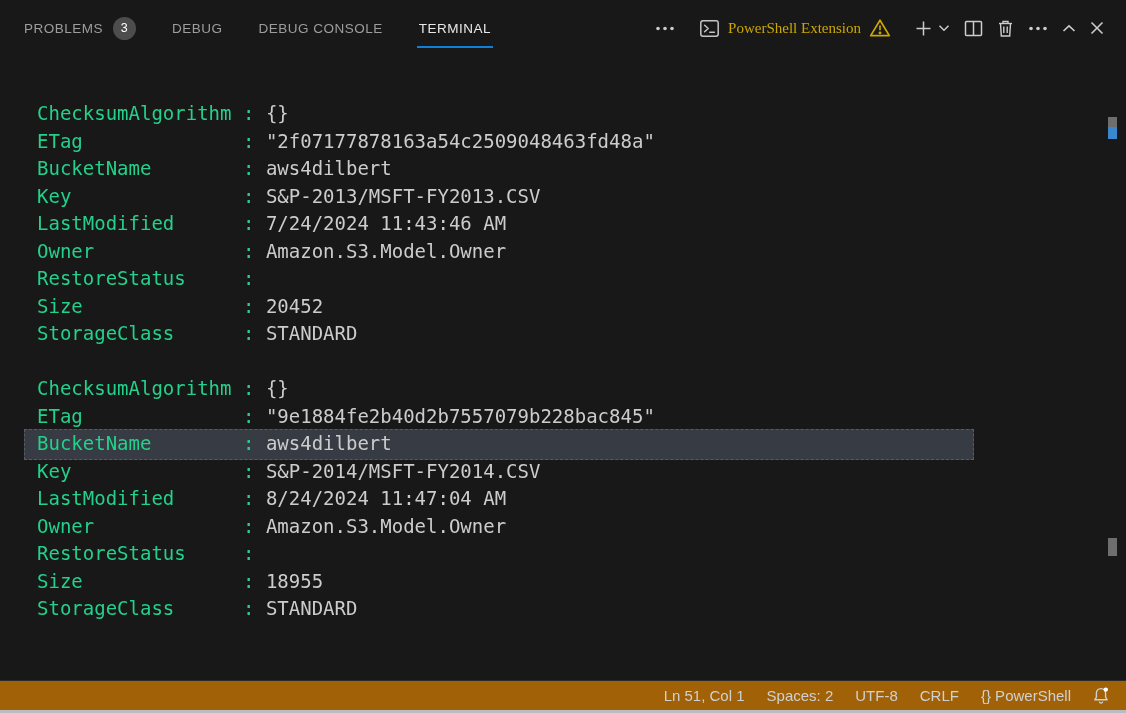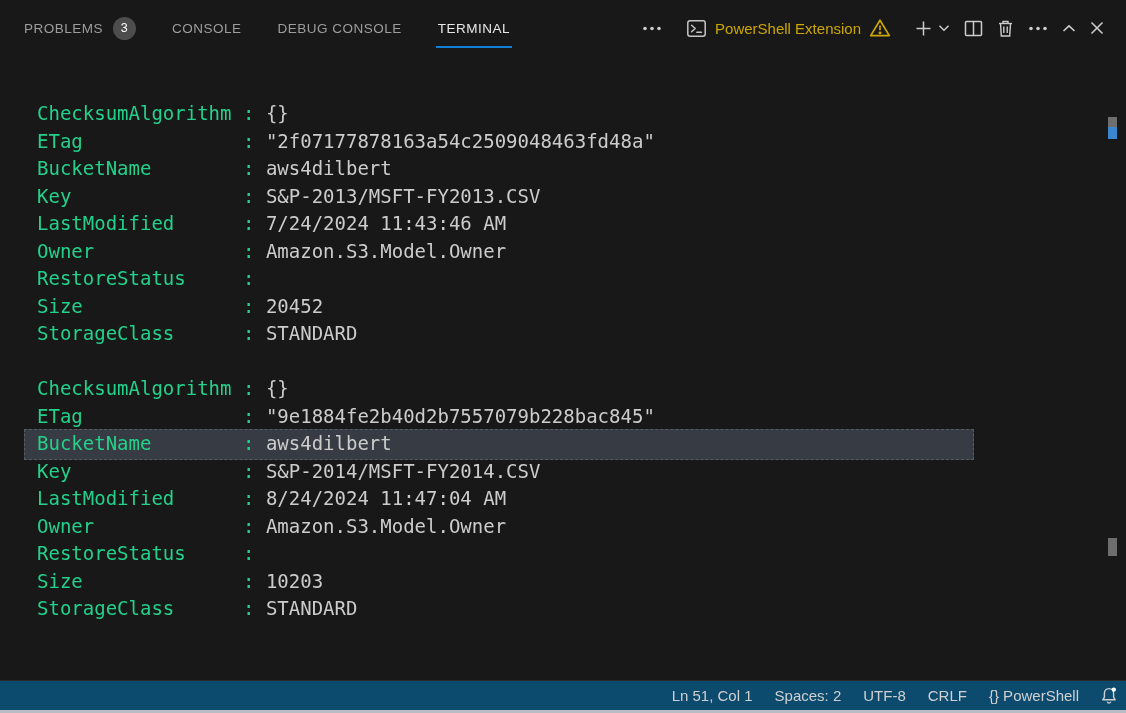--- a/index.html
+++ b/index.html
@@ -29,21 +29,21 @@
   .tab.active::after {
     content:""; position:absolute; left:-2px; right:-2px; bottom:8px;
     height:2px; background:#0f7fd8;
   }
   .badge {
     width:23px; height:23px; border-radius:50%;
     background:#4d4d4d; color:#ffffff;
     display:flex; align-items:center; justify-content:center;
     font-size:12.5px;
   }
-  .actions { display:flex; align-items:center; gap:14px; }
+  .actions { display:flex; align-items:center; gap:14px;font-family:Liberation Serif, serif; }
   .icon-btn {
     display:flex; align-items:center; justify-content:center;
     cursor:pointer; color:#cccccc;
   }
   .profile-group {
     display:flex; align-items:center; gap:8px; cursor:pointer;
     margin:0 4px 0 10px;
   }
   .profile-label { color:#cca700; font-size:15px; white-space:nowrap; }
   .plus-group { display:flex; align-items:center; gap:6px; margin-left:6px; }
@@ -69,23 +69,23 @@
   .deco { position:absolute; right:9px; width:9px; }
   .deco.gray { background:#6e6e6e; }
   .deco.blue { background:#3a86cf; }
   #deco1 { top:61px;  height:10px; }
   #deco2 { top:71px;  height:12px; }
   #deco3 { top:482px; height:18px; }
 
   
   .status-bar {
     height:30px; flex:0 0 30px;
-    background:#0c4a6e; border-top:1px solid #2a2a2a;
+    background:#a16207; border-top:1px solid #2a2a2a;
     display:flex; align-items:center; justify-content:flex-end;
-    padding-right:0;
+    padding-right:8px;
     color:#d0d0d0; font-size:15px;
   }
   .status-item { padding:0 11px; height:100%; display:flex; align-items:center; cursor:pointer; white-space:nowrap; }
   .bell-wrap { padding:0 8px 0 10px; height:100%; display:flex; align-items:center; cursor:pointer; }
 
   .bottom-strip { height:3px; flex:0 0 3px; background:#b9bdc3; }
 
   svg { display:block; }
 </style>
 </head>
@@ -93,21 +93,21 @@
 
 <div class="panel">
 
   <div class="panel-header">
     <div class="tabs">
       <div class="tab">
         <span>PROBLEMS</span>
         <span class="badge">3</span>
       </div>
       <div class="tab">
-        <span>CONSOLE</span>
+        <span>DEBUG</span>
       </div>
       <div class="tab">
         <span>DEBUG CONSOLE</span>
       </div>
       <div class="tab active">
         <span>TERMINAL</span>
       </div>
     </div>
 
     <div class="actions">
@@ -203,21 +203,21 @@
         <div class="trow"><span class="pname">Size</span><span class="psep">: </span><span class="pval">20452</span></div>
         <div class="trow"><span class="pname">StorageClass</span><span class="psep">: </span><span class="pval">STANDARD</span></div>
         <div class="trow"></div>
         <div class="trow"><span class="pname">ChecksumAlgorithm</span><span class="psep">: </span><span class="pval">{}</span></div>
         <div class="trow"><span class="pname">ETag</span><span class="psep">: </span><span class="pval">"9e1884fe2b40d2b7557079b228bac845"</span></div>
         <div class="trow highlighted"><span class="pname">BucketName</span><span class="psep">: </span><span class="pval">aws4dilbert</span></div>
         <div class="trow"><span class="pname">Key</span><span class="psep">: </span><span class="pval">S&amp;P-2014/MSFT-FY2014.CSV</span></div>
         <div class="trow"><span class="pname">LastModified</span><span class="psep">: </span><span class="pval">8/24/2024 11:47:04 AM</span></div>
         <div class="trow"><span class="pname">Owner</span><span class="psep">: </span><span class="pval">Amazon.S3.Model.Owner</span></div>
         <div class="trow"><span class="pname">RestoreStatus</span><span class="psep">: </span><span class="pval"></span></div>
-        <div class="trow"><span class="pname">Size</span><span class="psep">: </span><span class="pval">10203</span></div>
+        <div class="trow"><span class="pname">Size</span><span class="psep">: </span><span class="pval">18955</span></div>
         <div class="trow"><span class="pname">StorageClass</span><span class="psep">: </span><span class="pval">STANDARD</span></div>
       </div>
     <div class="trow"></div>
     <div class="trow">
       <span class="pval">download files</span>
     </div>
     <div class="deco gray" id="deco1"></div>
     <div class="deco blue" id="deco2"></div>
     <div class="deco gray" id="deco3"></div>
   </div>

